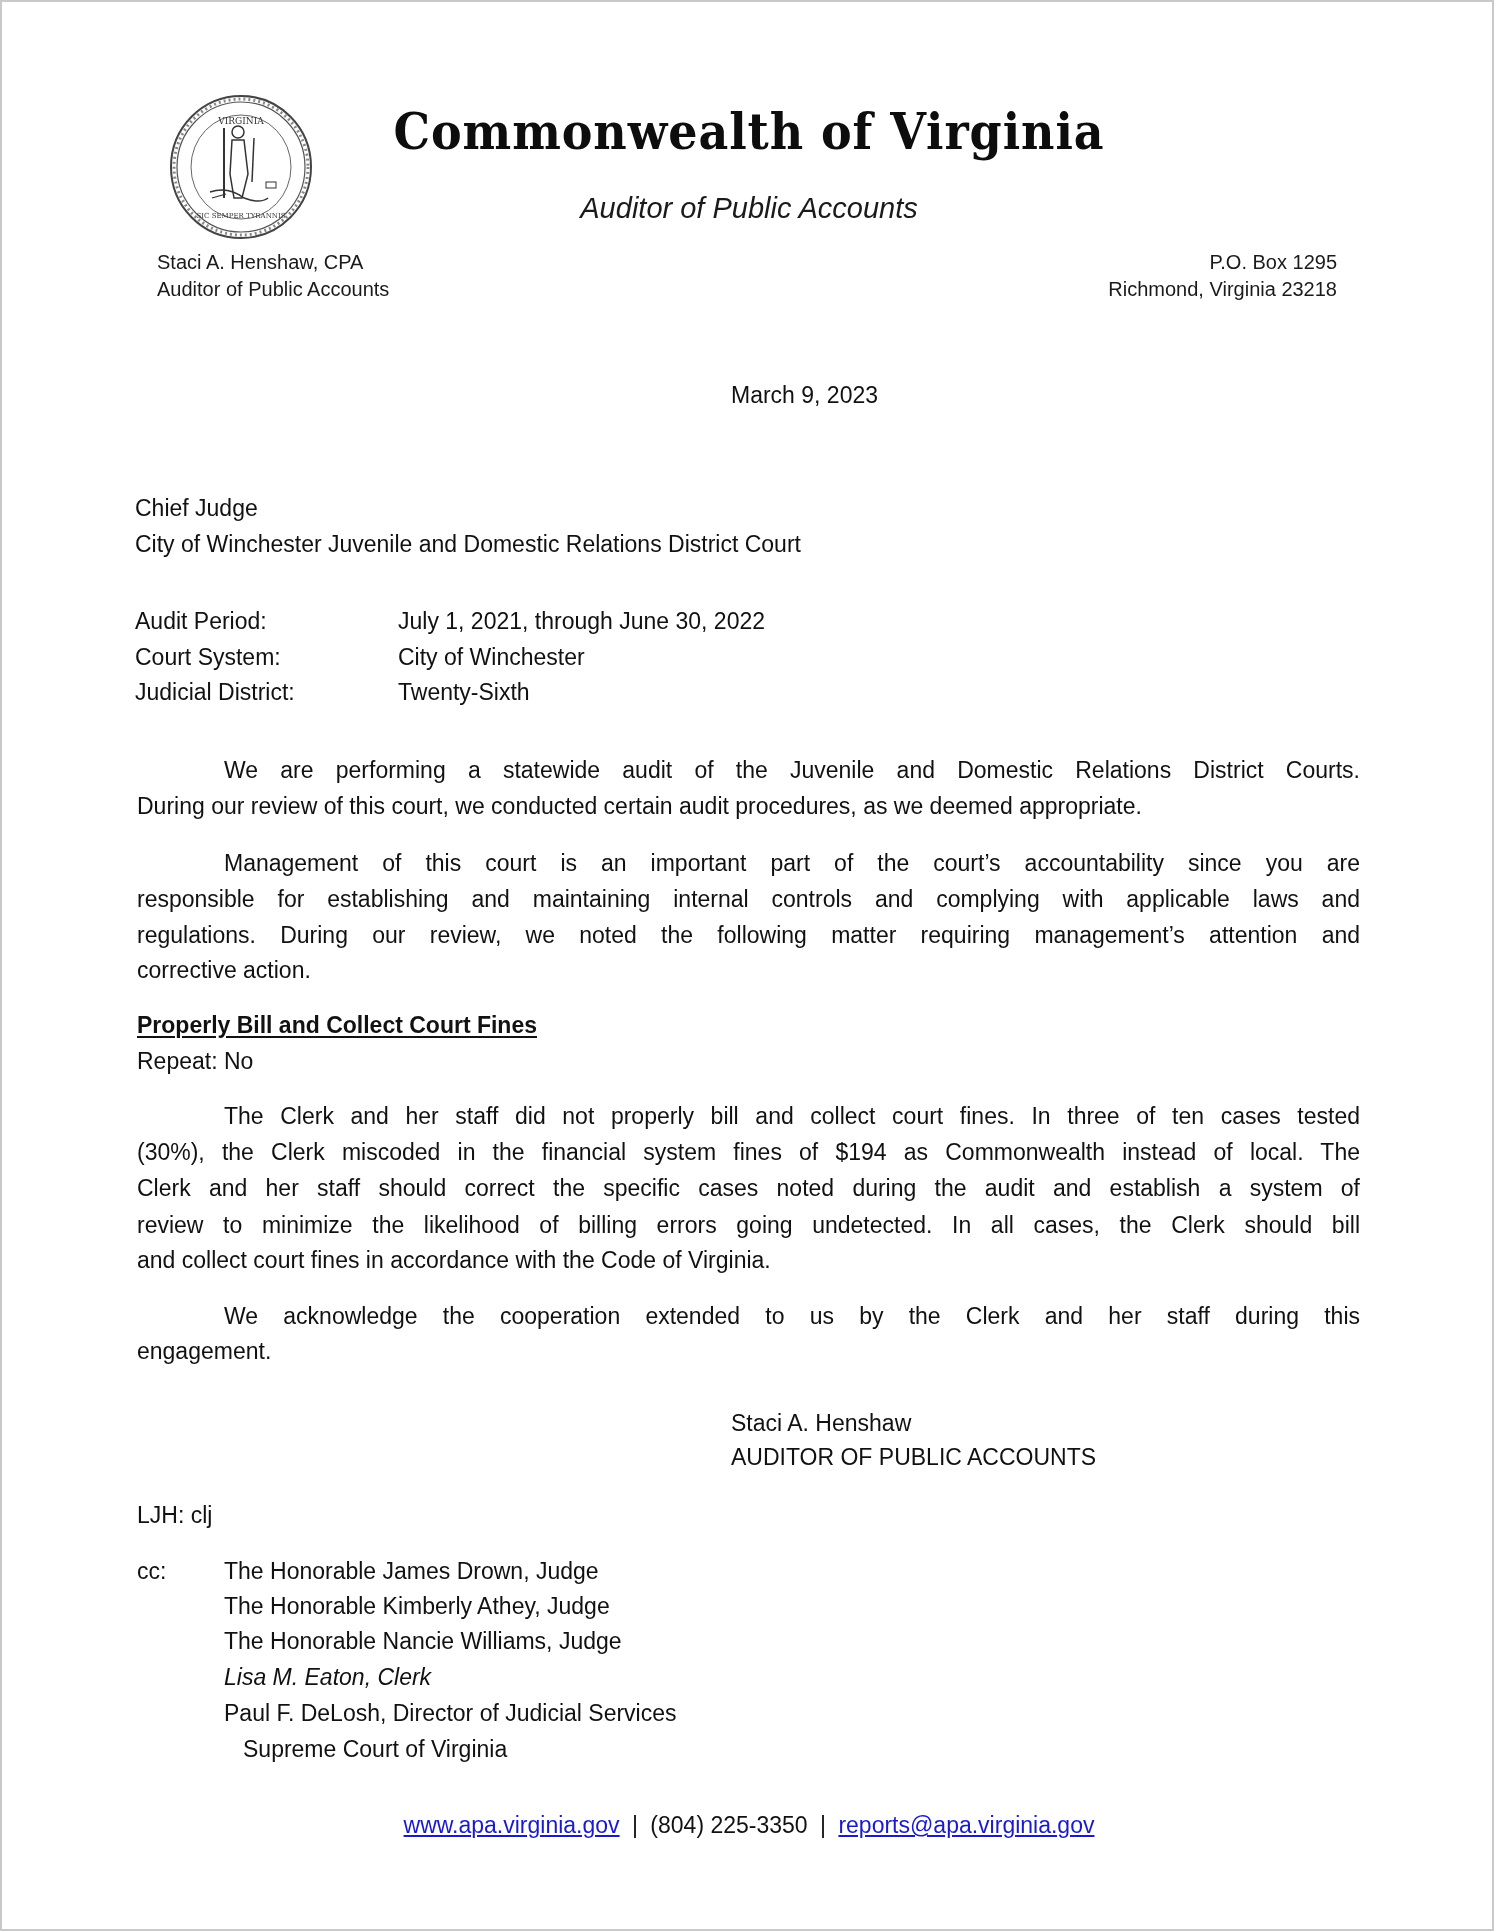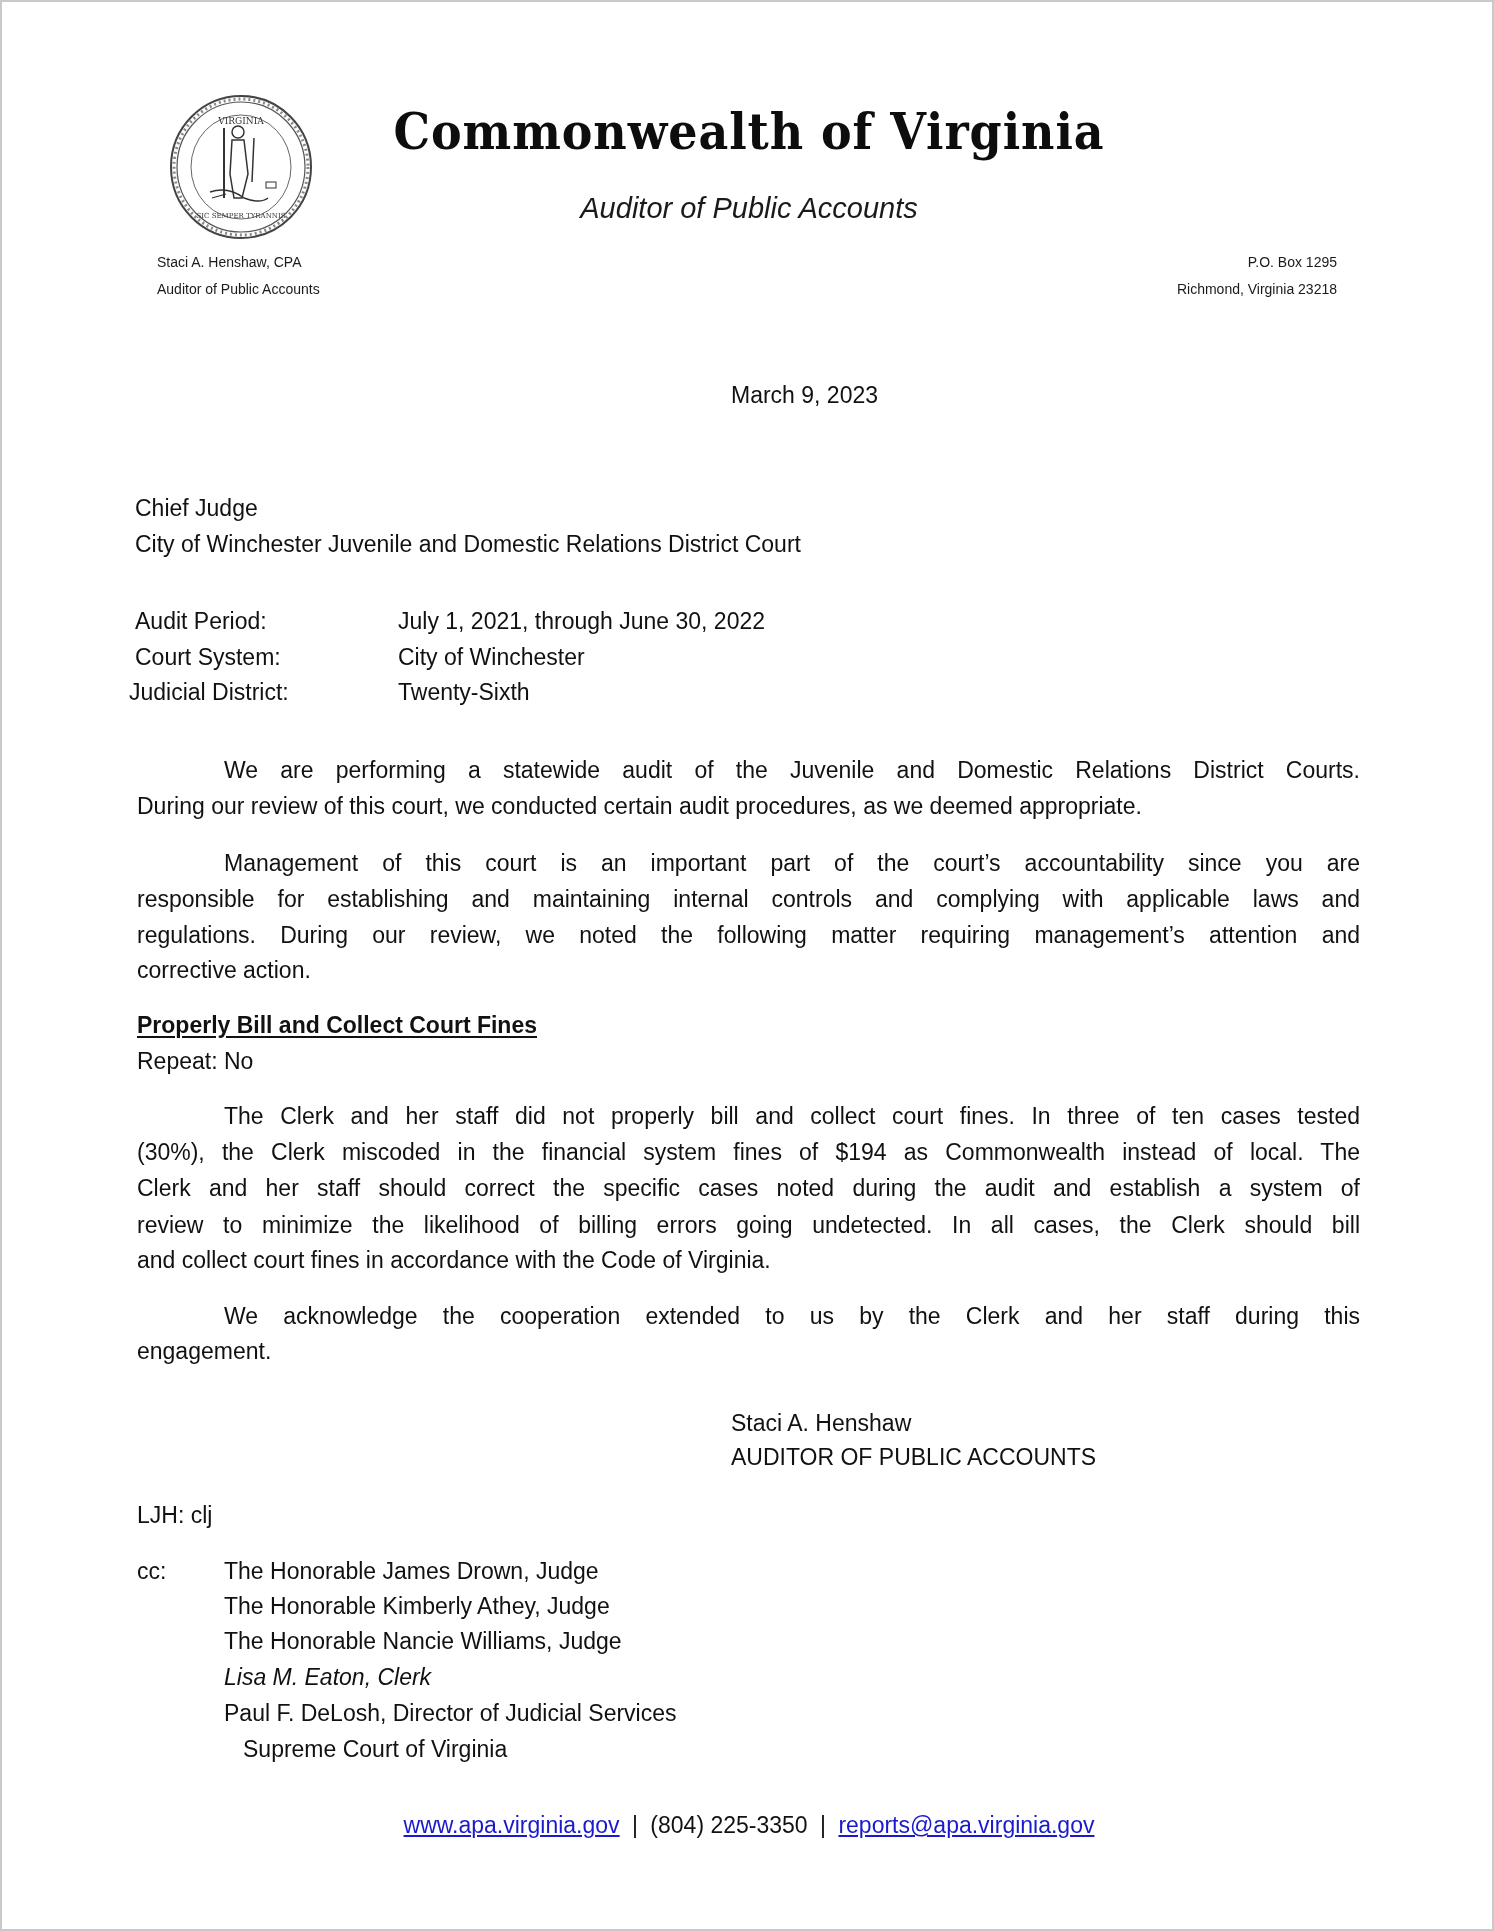--- a/index.html
+++ b/index.html
@@ -3,21 +3,21 @@
 <meta charset="utf-8">
 <style>
   html, body { margin: 0; padding: 0; background: #ffffff; }
   body { width: 1494px; height: 1931px; position: relative; overflow: hidden; }
   .page {
     position: absolute; left: 0; top: 0; width: 1490px; height: 1927px;
     border: 2px solid #c9c9c9; background: #ffffff;
   }
   .abs { position: absolute; white-space: nowrap; color: #111111; }
   .body-font { font-family: "Liberation Sans", sans-serif; font-size: 23px; line-height: 30px; margin-top: 32px; }
-  .small-font { font-family: "Liberation Sans", sans-serif; font-size: 14px; line-height: 24px; color: #1a1a1a; }
+  .small-font { font-family: "Liberation Sans", sans-serif; font-size: 20px; line-height: 24px; color: #1a1a1a; }
   .title {
     font-family: "DejaVu Serif", serif; font-weight: bold; font-size: 50px;
     left: 0; width: 1494px; text-align: center; top: 100px; letter-spacing: 1px;
     color: #0d0d0d; transform: scaleX(0.92);
   }
   .subtitle {
     font-family: "Liberation Sans", sans-serif; font-style: italic; font-size: 29px;
     left: 0; width: 1494px; text-align: center; top: 190px; color: #1a1a1a;
   }
   .seal { position: absolute; left: 166px; top: 92px; width: 146px; height: 146px; }
@@ -63,21 +63,21 @@
 
   <div class="abs body-font" style="left:729px; top:346px;">March 9, 2023</div>
 
   <div class="abs body-font" style="left:133px; top:459px;">Chief Judge</div>
   <div class="abs body-font" style="left:133px; top:495px;">City of Winchester Juvenile and Domestic Relations District Court</div>
 
   <div class="abs body-font" style="left:133px; top:572px;">Audit Period:</div>
   <div class="abs body-font" style="left:396px; top:572px;">July 1, 2021, through June 30, 2022</div>
   <div class="abs body-font" style="left:133px; top:608px;">Court System:</div>
   <div class="abs body-font" style="left:396px; top:608px;">City of Winchester</div>
-  <div class="abs body-font" style="left:127px; top:643px;">Judicial District:</div>
+  <div class="abs body-font" style="left:133px; top:643px;">Judicial District:</div>
   <div class="abs body-font" style="left:396px; top:643px;">Twenty-Sixth</div>
 
   <div class="abs body-font jline indent" style="top:721px;">We are performing a statewide audit of the Juvenile and Domestic Relations District Courts.</div>
   <div class="abs body-font" style="left:135px; top:757px;">During our review of this court, we conducted certain audit procedures, as we deemed appropriate.</div>
 
   <div class="abs body-font jline indent" style="top:814px;">Management of this court is an important part of the court’s accountability since you are</div>
   <div class="abs body-font jline" style="top:850px;">responsible for establishing and maintaining internal controls and complying with applicable laws and</div>
   <div class="abs body-font jline" style="top:886px;">regulations.  During our review, we noted the following matter requiring management’s attention and</div>
   <div class="abs body-font" style="left:135px; top:921px;">corrective action.</div>
 

